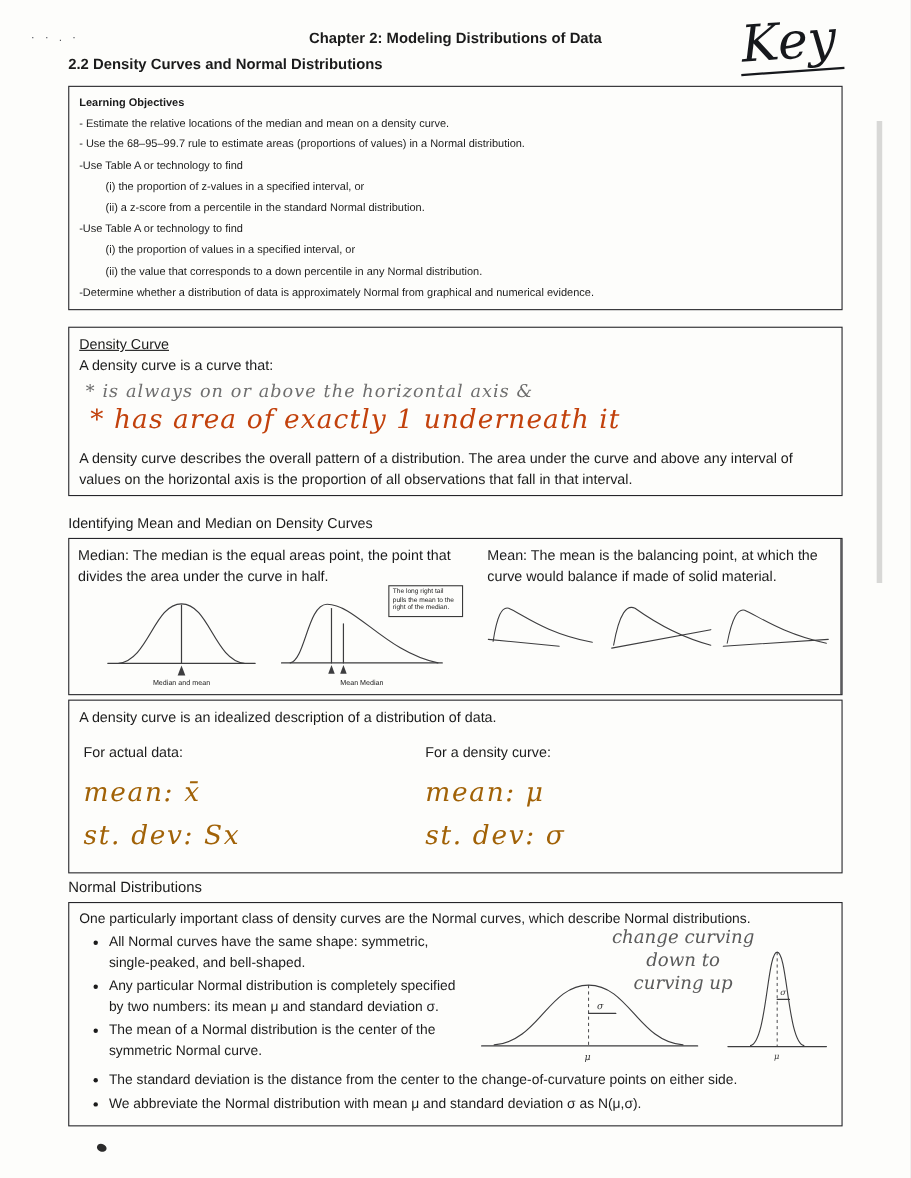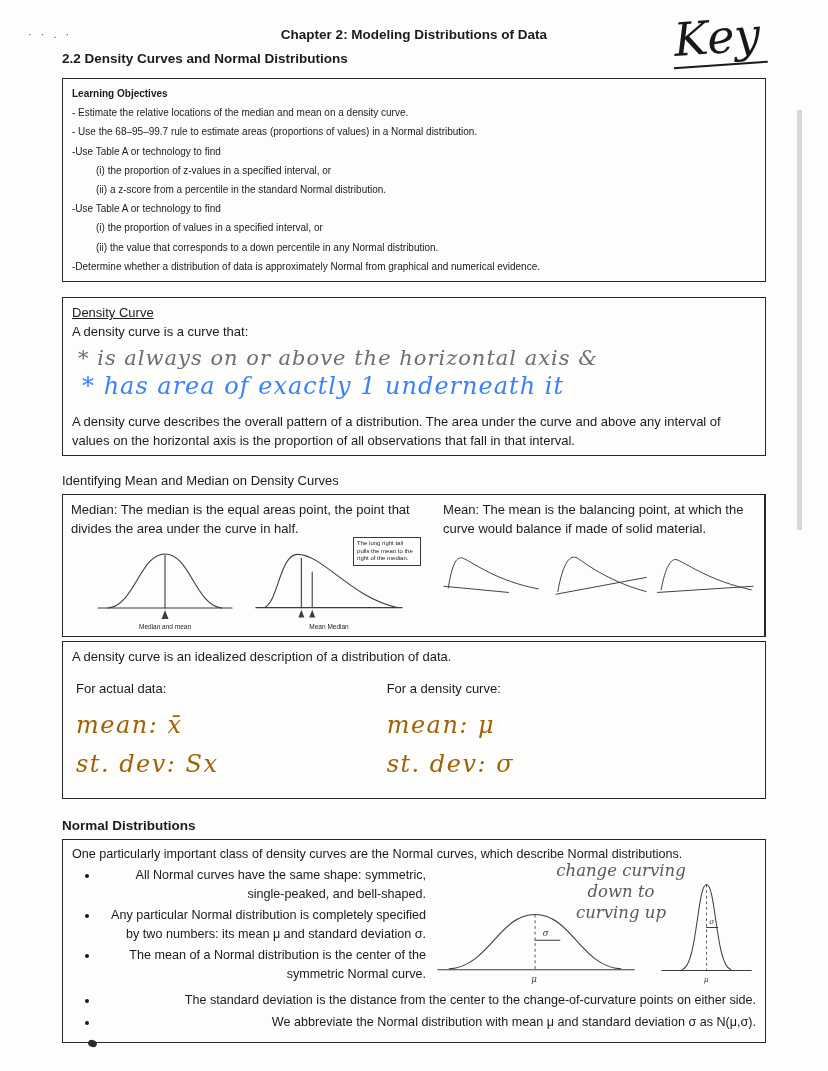--- a/index.html
+++ b/index.html
@@ -18,22 +18,22 @@
   }
   .section-title{font-size:13.5px;font-weight:bold;line-height:17px;margin-bottom:11px;}
   .box{border:1.6px solid #26262a;padding:5px 9px;box-sizing:border-box;background:transparent;}
   .bold{font-weight:bold;}
   .underline{text-decoration:underline;}
   .lo-box div{font-size:10px;line-height:19.2px;}
   .indent{padding-left:24px;}
   .dc-box{margin-top:15px;}
   .dc-box .t1{font-size:13px;line-height:19px;}
   .hw{font-family:"DejaVu Serif",serif;font-style:italic;}
-  .dc-hw1{font-size:21px;color:#6e6e6e;margin:5px 0 2px 6px;letter-spacing:1px;}
-  .dc-hw2{font-size:24px;color:#3b82f6;margin:2px 0 12px 10px;letter-spacing:1px;}
+  .dc-hw1{font-size:16px;color:#6e6e6e;margin:5px 0 2px 6px;letter-spacing:1px;}
+  .dc-hw2{font-size:24px;color:#c2410c;margin:2px 0 12px 10px;letter-spacing:1px;}
   .dc-para{font-size:13px;line-height:19px;}
   .mm-heading{font-size:13px;margin-top:16px;line-height:18px;}
   .mm-table{display:flex;border:1.6px solid #26262a;margin-top:4px;}
   .mm-cell{padding:6px 8px;font-size:13px;line-height:18.5px;box-sizing:border-box;}
   .mm-left{width:47%;border-right:1.4px solid #26262a;}
   .mm-right{width:53%;position:relative;}
   .mean-sketches{display:flex;gap:4px;align-items:flex-end;margin-top:6px;}
   .median-sketches{display:flex;gap:10px;align-items:flex-end;margin-top:2px;justify-content:center;}
   .sk{stroke:#3d3d3f;fill:none;stroke-width:1.1;stroke-linecap:round;}
   .skf{fill:#3d3d3f;stroke:none;}
@@ -45,29 +45,29 @@
     font-size:6px;line-height:7.5px;padding:2px 3px;background:#fdfdfb;color:#222;
   }
   .dd-heading{font-size:13px;margin-top:16px;line-height:18px;}
   .dd-box{margin-top:4px;padding-bottom:14px;}
   .dd-intro{font-size:13px;line-height:19px;margin-bottom:14px;}
   .dd-cols{display:flex;}
   .dd-col1{width:46%;padding-left:4px;box-sizing:border-box;}
   .dd-col2{width:54%;box-sizing:border-box;}
   .dd-label{font-size:13px;line-height:18px;margin-bottom:8px;}
   .dd-hw{font-size:24px;color:#a16207;letter-spacing:1.5px;line-height:1.62;}
-  .nd-heading{font-size:13.5px;font-weight:bold;margin-top:18px;line-height:18px;}
+  .nd-heading{font-size:13.5px;font-weight:normal;margin-top:4px;line-height:18px;}
   .nd-box{margin-top:4px;font-size:12.6px;padding-bottom:8px;}
   .nd-intro{line-height:18.5px;}
   .nd-sketches{float:right;width:322px;height:122px;position:relative;margin:2px 0 4px 8px;}
   .nd-bells{position:absolute;bottom:0;left:0;width:100%;display:flex;justify-content:space-between;align-items:flex-end;}
   .nd-hw{position:absolute;left:112px;top:-4px;width:150px;text-align:center;font-size:16.5px;color:#5a5a5a;line-height:1.25;}
   .svg-label{font:italic 9px "DejaVu Serif",serif;fill:#333;stroke:none;}
   .svg-label-s{font:italic 8px "DejaVu Serif",serif;fill:#333;stroke:none;}
-  .nd-box ul{margin:3px 0 0 0;padding-left:27px;text-align:right;}
+  .nd-box ul{margin:3px 0 0 0;padding-left:27px;}
   .nd-box li{margin-bottom:3px;line-height:18.5px;}
   .clear-r{clear:right;}
 </style>
 </head>
 <body>
 
 <div class="page">
 
   <div class="scan-strip"></div>
   <div class="scan-speck"></div>

